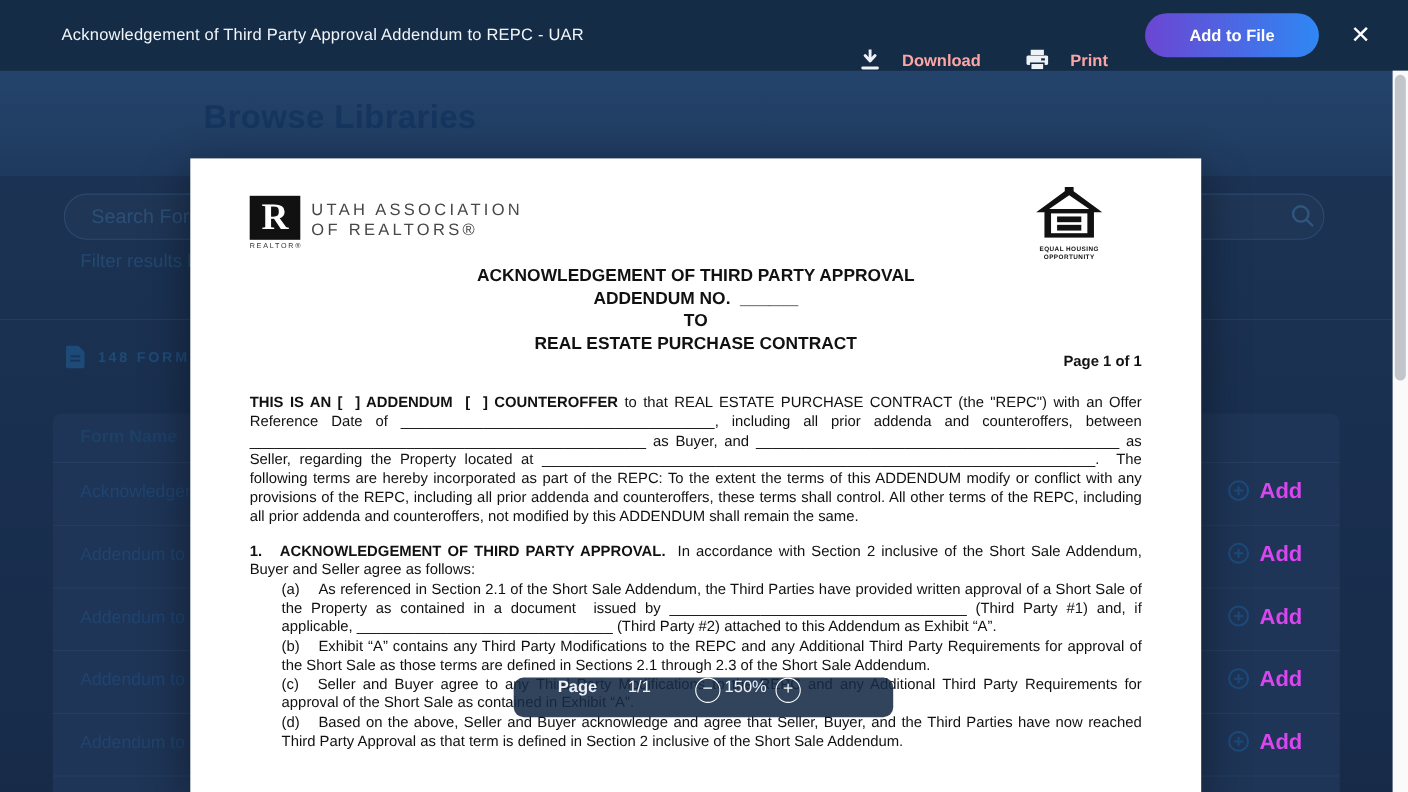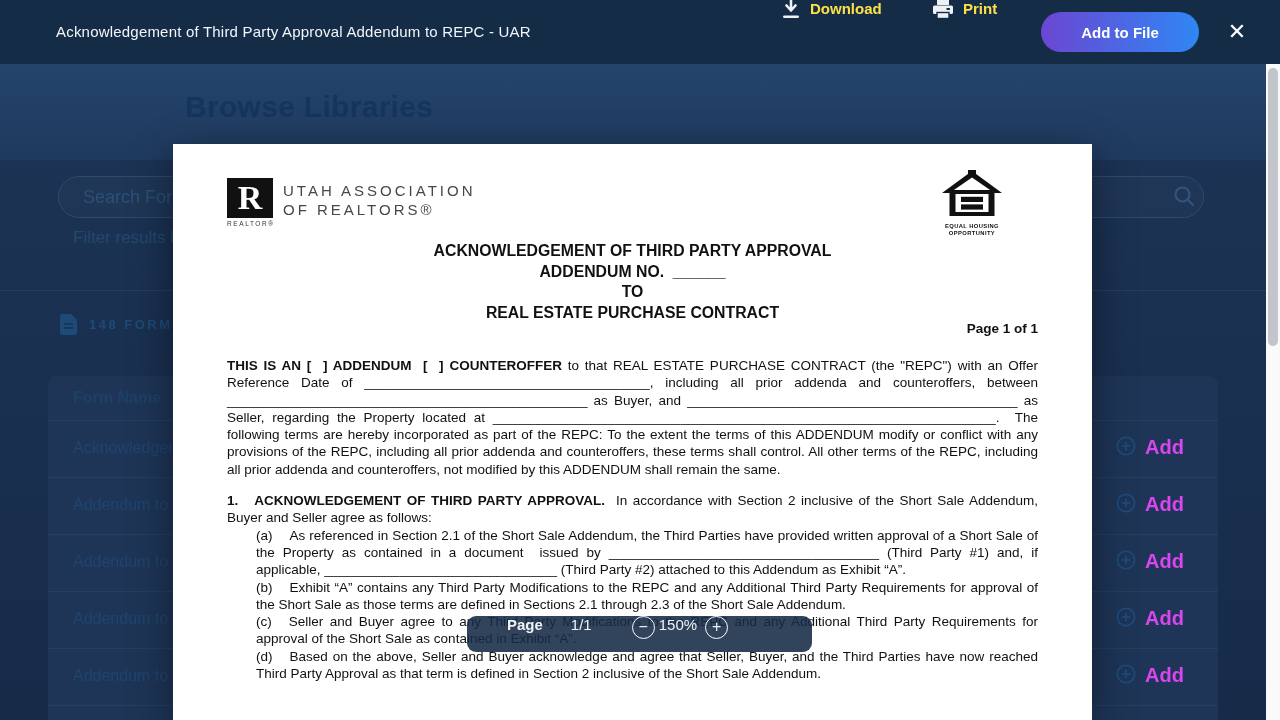--- a/index.html
+++ b/index.html
@@ -32,22 +32,22 @@
           border-top:1px solid rgba(120,150,190,0.10); }
   .frow .fname { position:absolute; left:25px; top:18px; font-size:16px; color:#1f4470; }
   .add-btn { position:absolute; left:1068px; top:15px; display:flex; 
              gap:9px; color:#d946ef; font-size:20px; font-weight:bold; cursor:pointer; }
 
   
   .top-header { position:absolute; left:0; top:0; width:1280px; height:64px;
                 background:#152c47; z-index:30; }
   .hd-title { position:absolute; left:56px; top:23px; font-size:15px; color:#f2f5f9;
               letter-spacing:.2px; }
-  .hd-action { position:absolute; top:0; height:64px; display:flex; align-items:flex-start;
-               gap:10px; color:#fde047; font-size:15px; font-weight:bold; cursor:pointer; }
+  .hd-action { position:absolute; top:0; height:64px; display:flex; align-items:flex-end;
+               gap:20px; color:#fca5a5; font-size:15px; font-weight:bold; cursor:pointer; }
   .hd-download { left:782px; } .hd-print { left:933px; }
   .add-file-btn { position:absolute; left:1041px; top:12px; width:158px; height:40px;
                   border:none; border-radius:20px; color:#fff; font-size:15px; font-weight:bold;
                   font-family:"Liberation Sans", sans-serif; cursor:pointer;
                   background:linear-gradient(90deg,#6b46d2,#2f87f4); }
   .close-x { position:absolute; left:1222px; top:17px; width:30px; height:30px; color:#fff;
              font-size:22px; line-height:30px; text-align:center; cursor:pointer; font-weight:400; }
 
   
   .doc-card { position:absolute; left:173px; top:144px; width:919px; height:576px;

